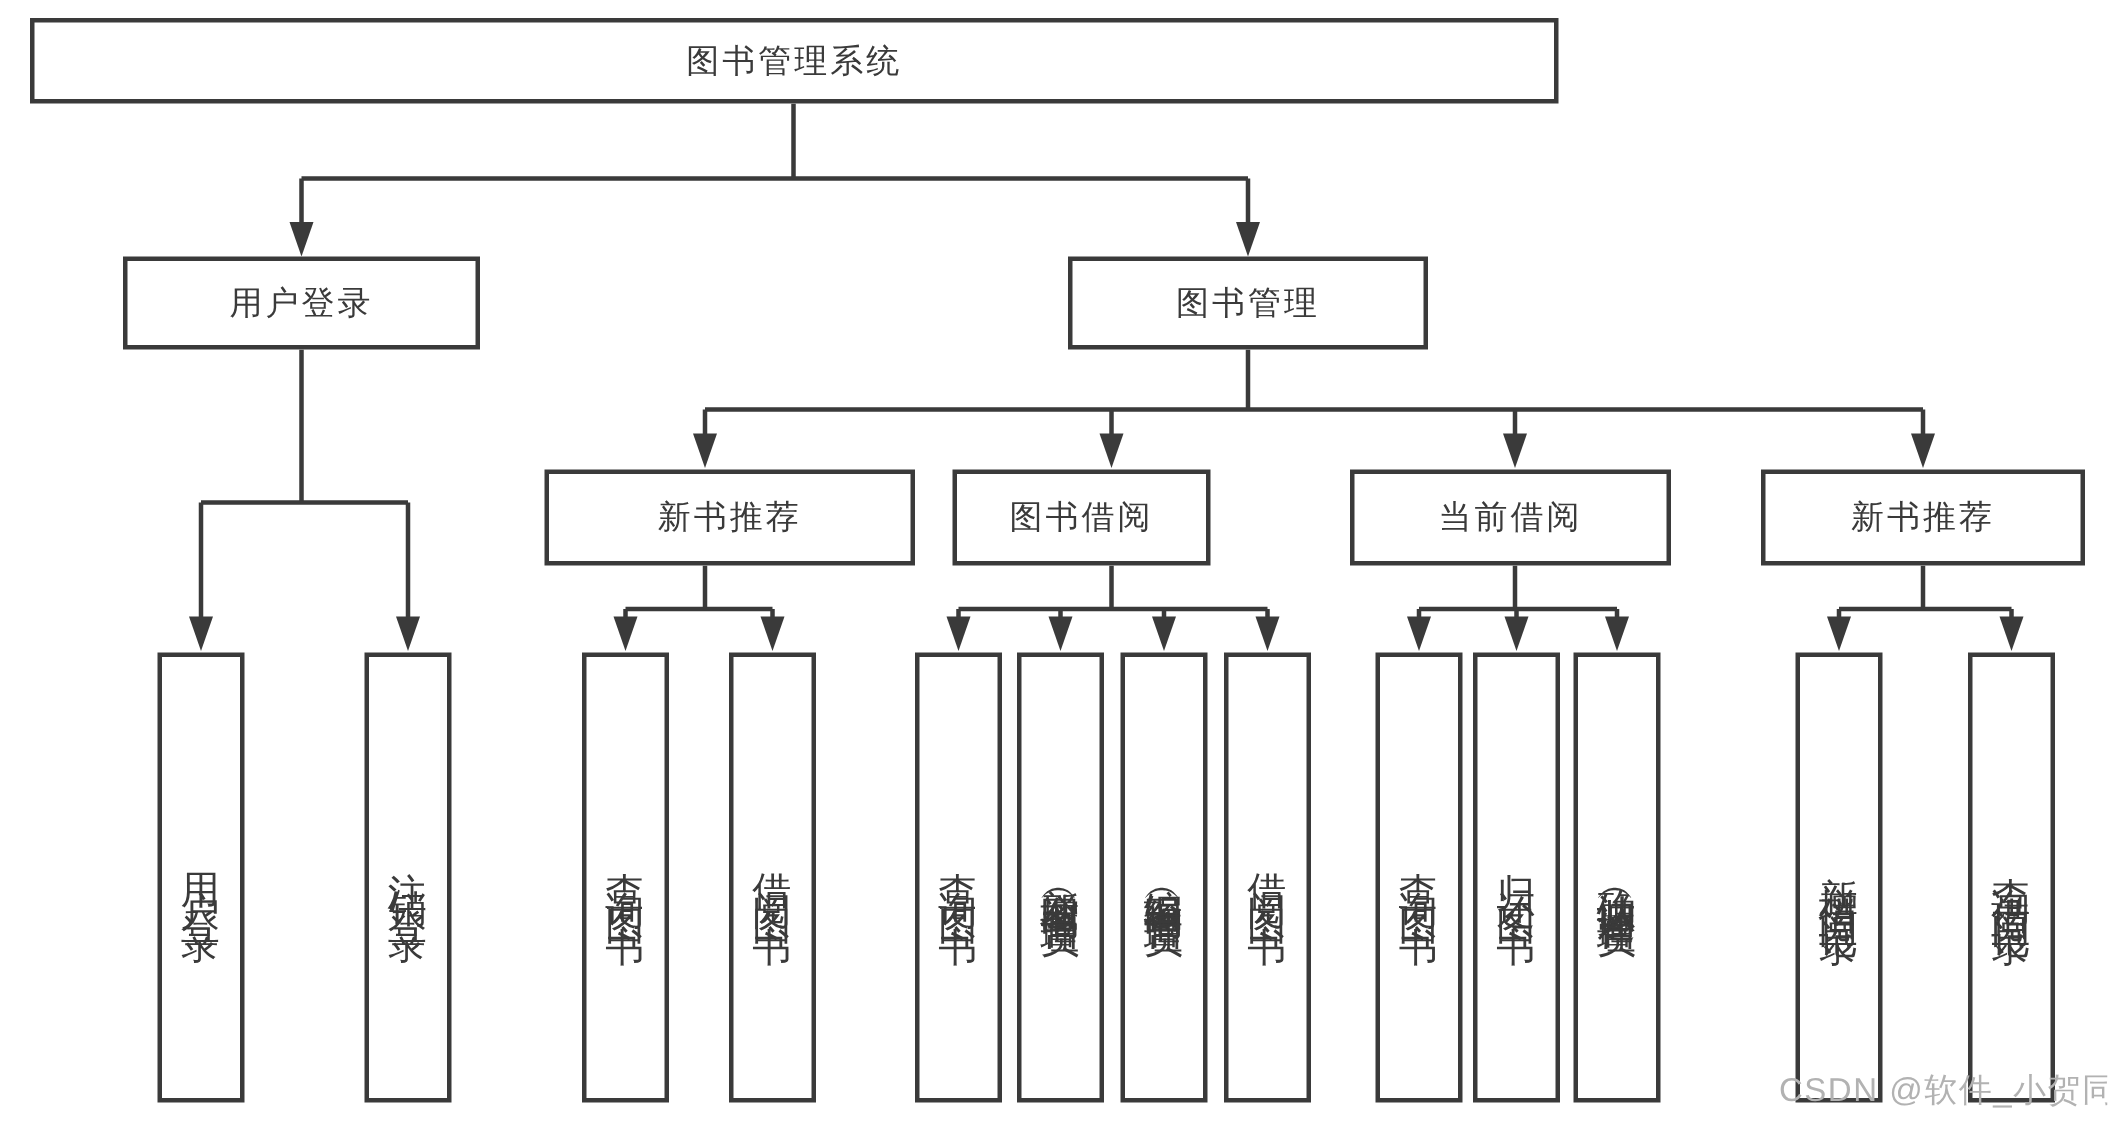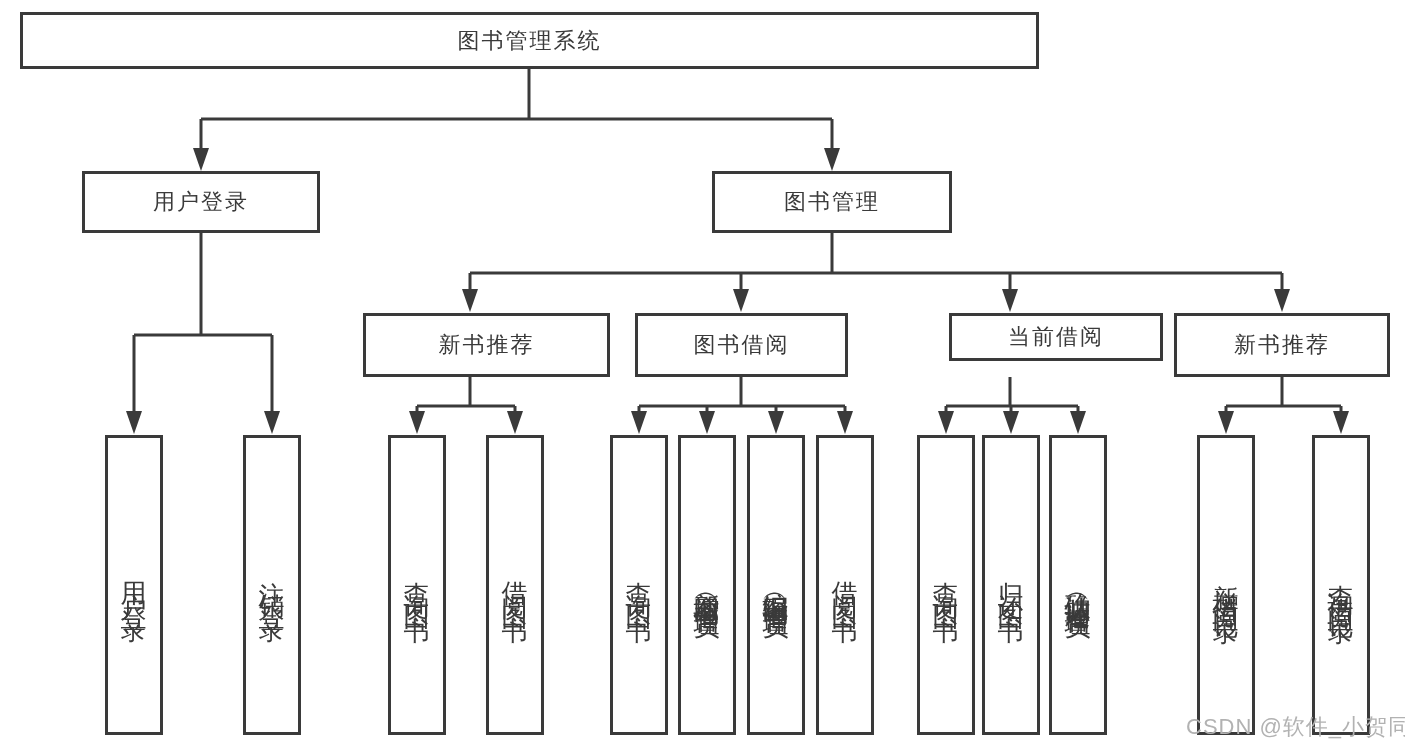--- a/index.html
+++ b/index.html
@@ -109,24 +109,24 @@
   <div class="node hnode" style="left:82px;top:171px;width:238px;height:62px;">
     <span>用户登录</span>
   </div>
   <div class="node hnode" style="left:712px;top:171px;width:240px;height:62px;text-align:right;">
     <span>图书管理</span>
   </div>
 
   <div class="node hnode" style="left:363px;top:313px;width:247px;height:64px;">
     <span>新书推荐</span>
   </div>
-  <div class="node hnode" style="left:635px;top:313px;width:213px;height:64px;">
+  <div class="node hnode" style="left:635px;top:313px;width:172px;height:64px;">
     <span>图书借阅</span>
   </div>
-  <div class="node hnode" style="left:949px;top:313px;width:214px;height:48px;">
+  <div class="node hnode" style="left:900px;top:313px;width:214px;height:64px;">
     <span>当前借阅</span>
   </div>
   <div class="node hnode" style="left:1174px;top:313px;width:216px;height:64px;">
     <span>新书推荐</span>
   </div>
 
   <div class="node leaf" style="left:105px;top:435px;width:58px;height:300px;">
     <span class="vtext vs-wide">用户登录</span>
   </div>
   <div class="node leaf" style="left:243px;top:435px;width:58px;height:300px;">

